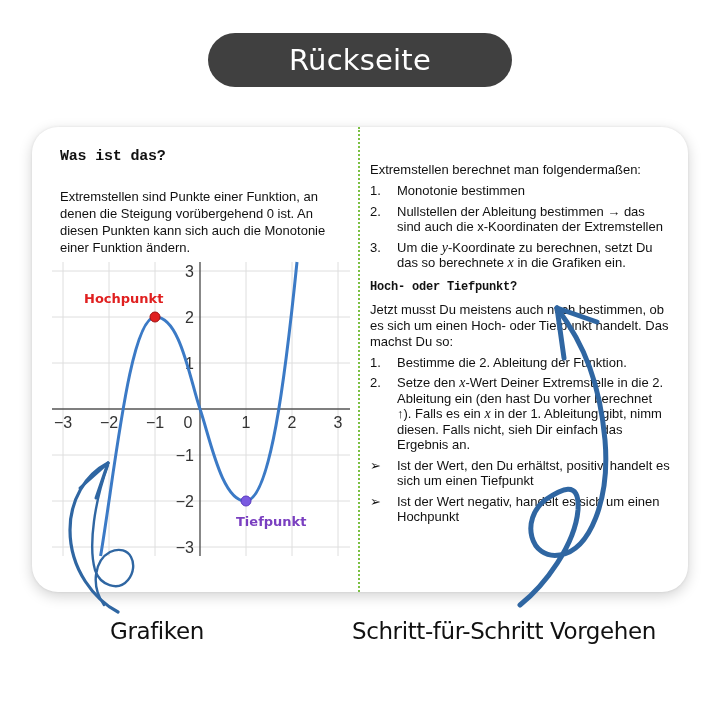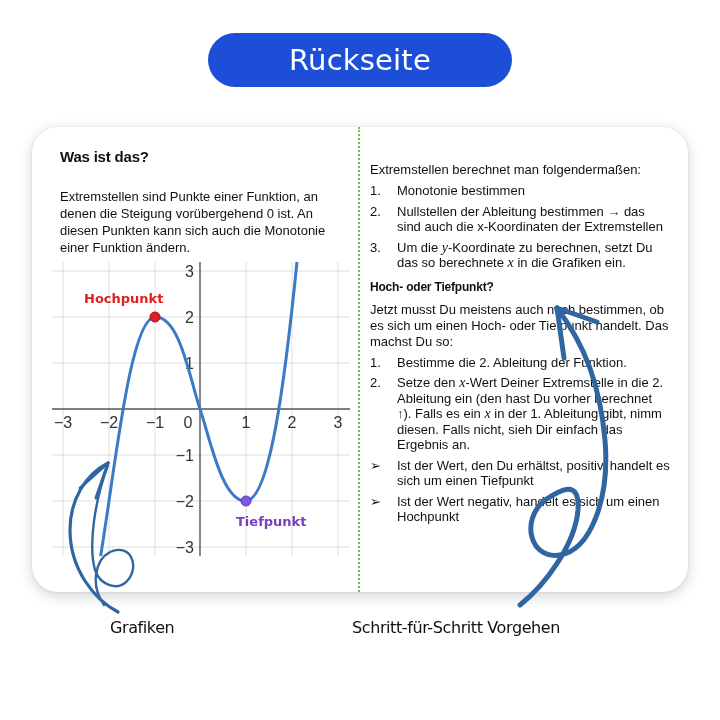--- a/index.html
+++ b/index.html
@@ -1,50 +1,50 @@
 <!DOCTYPE html>
 <html><head>
 <meta charset="utf-8">
 <style>
   * { box-sizing: border-box; margin: 0; padding: 0; }
   html, body { width: 720px; height: 720px; background: #ffffff; overflow: hidden; }
   body { position: relative; font-family: "Liberation Sans", sans-serif; color: #111; }
 
   .title-pill {
     position: absolute; left: 208px; top: 33px; width: 304px; height: 54px;
-    background: #1d4ed8; border-radius: 27px;
+    background: #404040; border-radius: 27px;
     display: flex; align-items: center; justify-content: center;
     color: #fff; font-family: "DejaVu Sans", sans-serif; font-size: 29px; letter-spacing: 0.2px;
   }
 
   .card {
     position: absolute; left: 32px; top: 127px; width: 656px; height: 465px;
     background: #fff; border-radius: 26px;
     box-shadow: 0 4px 14px rgba(0,0,0,0.18), 0 0 3px rgba(0,0,0,0.08);
   }
   .divider {
     position: absolute; left: 358px; top: 127px; width: 0; height: 465px;
     border-left: 2px dotted #7bc043;
   }
 
   .left-col { position: absolute; left: 60px; top: 148px; width: 290px; }
   .right-col { position: absolute; left: 370px; top: 148px; width: 300px; }
 
-  h2.sec { font-family: Liberation Sans, sans-serif; font-weight: bold; font-size: 15px; letter-spacing: -0.2px; color: #111; }
+  h2.sec { font-family: Liberation Mono, monospace; font-weight: bold; font-size: 15px; letter-spacing: -0.2px; color: #111; }
   .para { font-size: 13px; line-height: 17px; color: #111; margin-top: 23px; }
 
   ol.steps, ul.arrows { list-style: none; font-size: 13px; line-height: 15.5px; color: #111; }
   ol.steps li, ul.arrows li { position: relative; padding-left: 27px; margin-top: 5px; }
   ol.steps li .num, ul.arrows li .bullet { position: absolute; left: 0; top: 0; }
   .it { font-family: "Liberation Serif", serif; font-style: italic; font-size: 14px; }
 
   .chart { position: absolute; left: 40px; top: 255px; width: 320px; height: 310px; }
 
   .foot-label {
-    position: absolute; top: 618px; font-family: "DejaVu Sans", sans-serif; font-size: 16px; color: #111;
+    position: absolute; top: 618px; font-family: "DejaVu Sans", sans-serif; font-size: 23px; color: #111;
     letter-spacing: -0.4px;
   }
   .overlay { position: absolute; left: 0; top: 0; width: 720px; height: 720px; pointer-events: none; }
 </style>
 </head>
 <body>
 
 <div class="title-pill">
   <span>Rückseite</span>
 </div>

